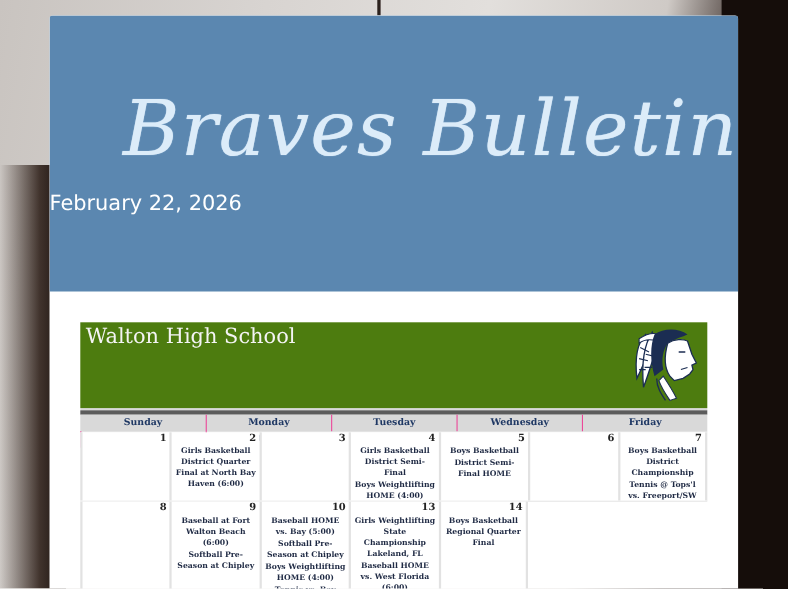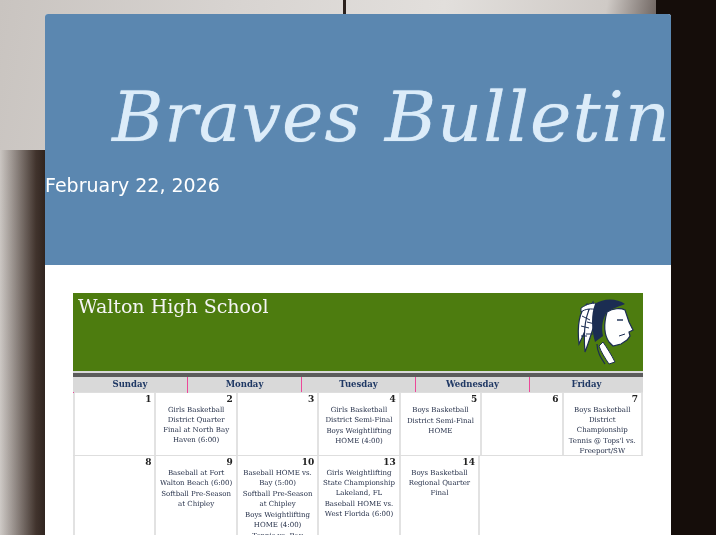--- a/index.html
+++ b/index.html
@@ -104,21 +104,21 @@
     text-align: right;
     font-family: "DejaVu Serif", serif;
     font-weight: bold;
     font-size: 9px;
     line-height: 11px;
     color: #222;
   }
   .event {
     text-align: center;
     font-family: "DejaVu Serif", serif;
-    font-weight: normal;
+    font-weight: bold;
     font-size: 7px;
     line-height: 10px;
     color: #1f2a44;
     margin-bottom: 1px;
   }
 </style>
 </head>
 <body>
 
 <div class="bg-line"></div>

